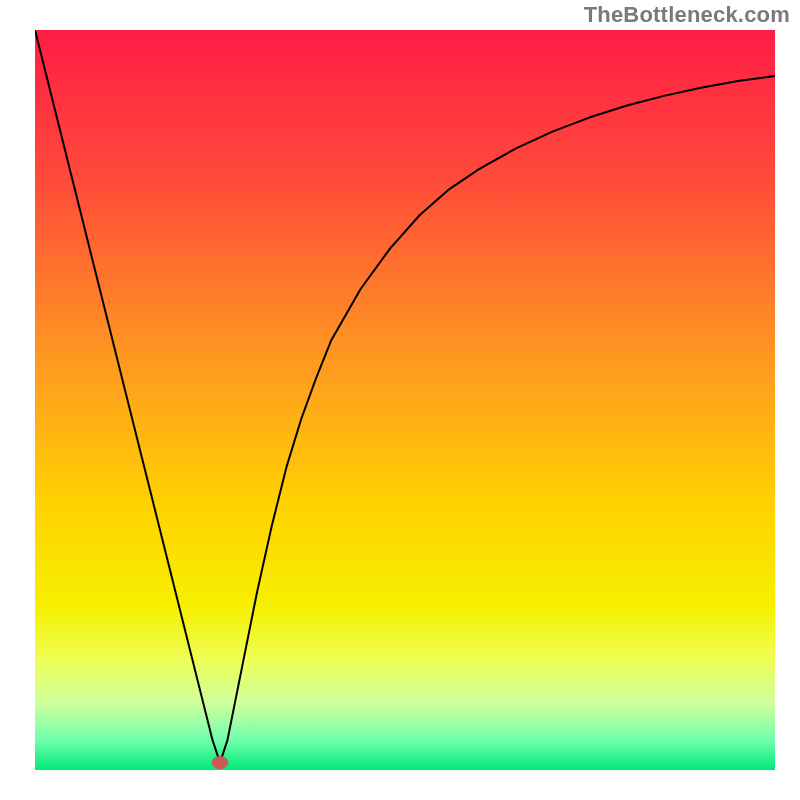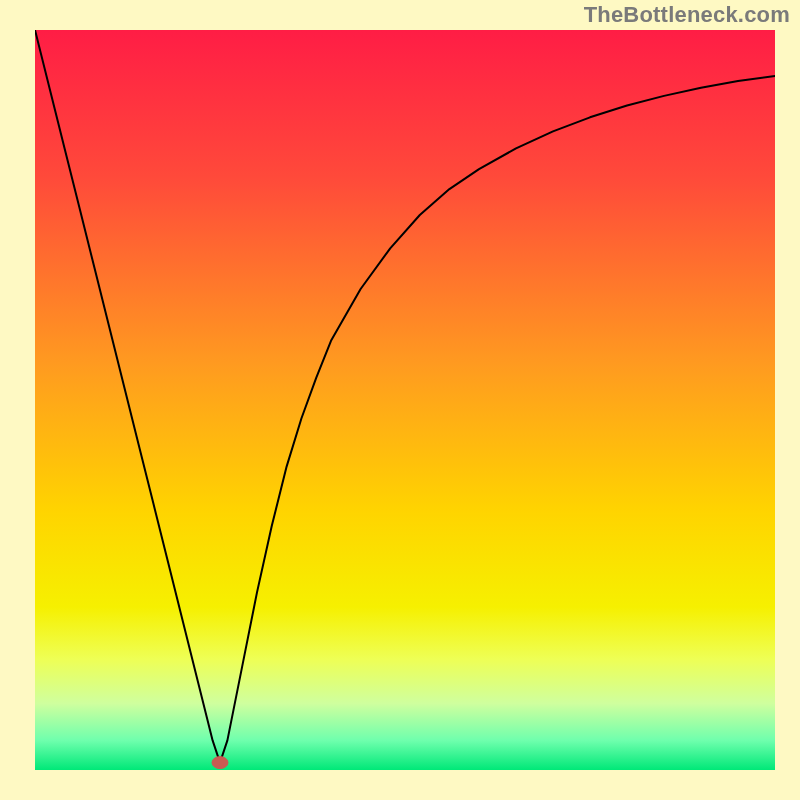--- a/index.html
+++ b/index.html
@@ -8,21 +8,21 @@
     width: 800px;
     height: 800px;
     background: #000;
     overflow: hidden;
     font-family: Arial, Helvetica, sans-serif;
   }
   .frame {
     position: relative;
     width: 800px;
     height: 800px;
-    background: #fef9c3;
+    background: #ffffff;
   }
   .watermark {
     position: absolute;
     top: 2px;
     right: 10px;
     font-size: 22px;
     font-weight: 600;
     color: #7a7a7a;
     letter-spacing: 0.2px;
     z-index: 30;

